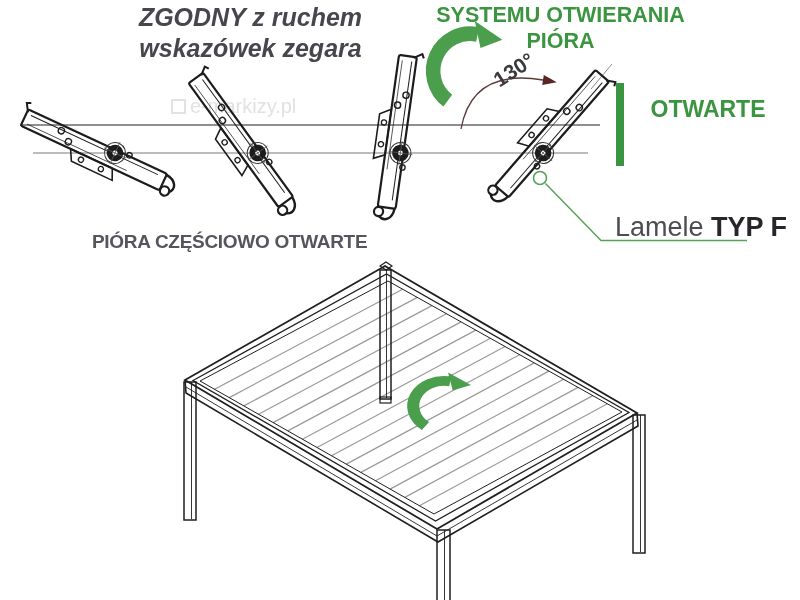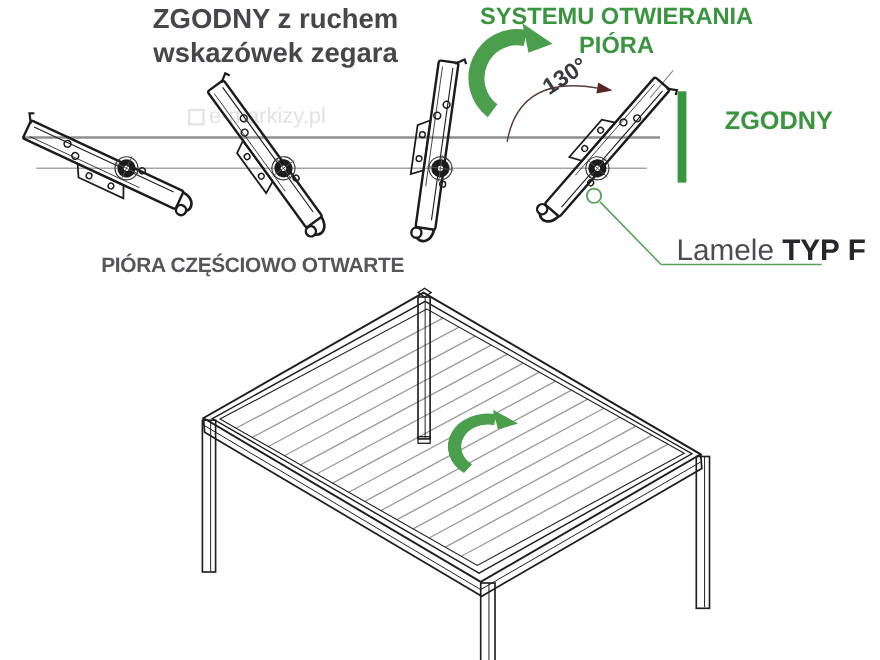--- a/index.html
+++ b/index.html
@@ -16,21 +16,21 @@
     --archead-red:#5a2525;
     --watermark:#e2e2e2;
   }
   html,body{margin:0;padding:0;background:#fff;}
   .stage{position:relative;width:800px;height:600px;background:#ffffff;overflow:hidden;
          font-family:"Liberation Sans", sans-serif;}
   .abs{position:absolute;}
   .svglayer{position:absolute;left:0;top:0;z-index:1;}
 
   .top-note{left:108px;top:2px;width:285px;text-align:center;z-index:2;
-            font-size:25px;font-weight:600;line-height:31px;color:var(--text-dark);}
+            font-size:25px;font-weight:600;line-height:31px;color:var(--text-dark);font-style:italic;}
   .open-dir{left:418px;top:2px;width:285px;text-align:center;z-index:2;
             font-size:21.5px;font-weight:700;line-height:26px;color:var(--green);}
   .angle-label{left:482px;top:58px;width:64px;text-align:center;z-index:2;
             font-size:21px;font-weight:600;color:#3a3a3e;
             transform:rotate(-33deg);transform-origin:center;}
   .front-label{left:646px;top:95px;width:124px;text-align:center;z-index:2;
             font-size:23px;font-weight:700;line-height:29px;color:var(--green);}
   .callout-label{left:615px;top:212px;z-index:2;font-size:27px;color:#4c4c52;white-space:nowrap;}
   .callout-label b{color:#26262b;font-weight:700;}
   .caption{left:92px;top:231px;z-index:2;font-size:19px;font-weight:700;
@@ -173,21 +173,21 @@
   </div>
 
   <div class="abs open-dir">
     <div>SYSTEMU OTWIERANIA</div>
     <div>PIÓRA</div>
   </div>
 
   <div class="abs angle-label">130°</div>
 
   <div class="abs front-label">
-    <div>ZGODNY</div>
+    <div>OTWARTE</div>
   </div>
 
   <div class="abs callout-label">
     <span>Lamele </span><b>TYP F</b>
   </div>
 
   <div class="abs caption">PIÓRA CZĘŚCIOWO OTWARTE</div>
 
 </div>
 

